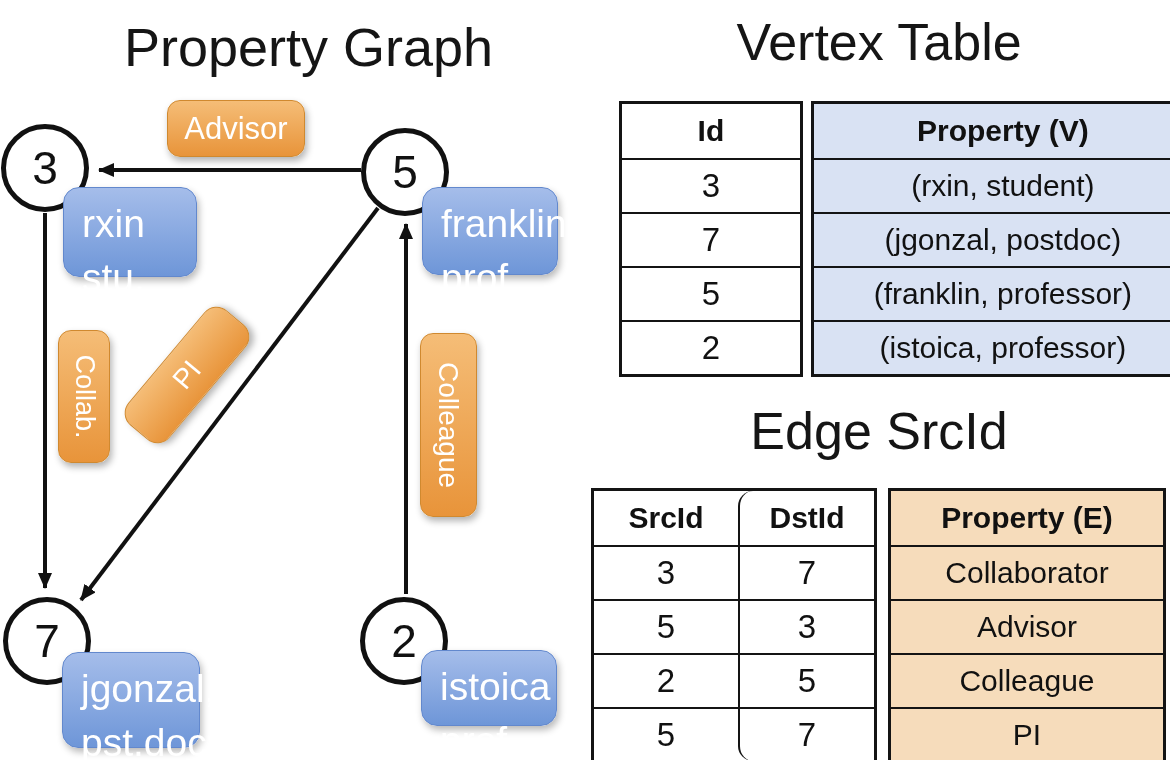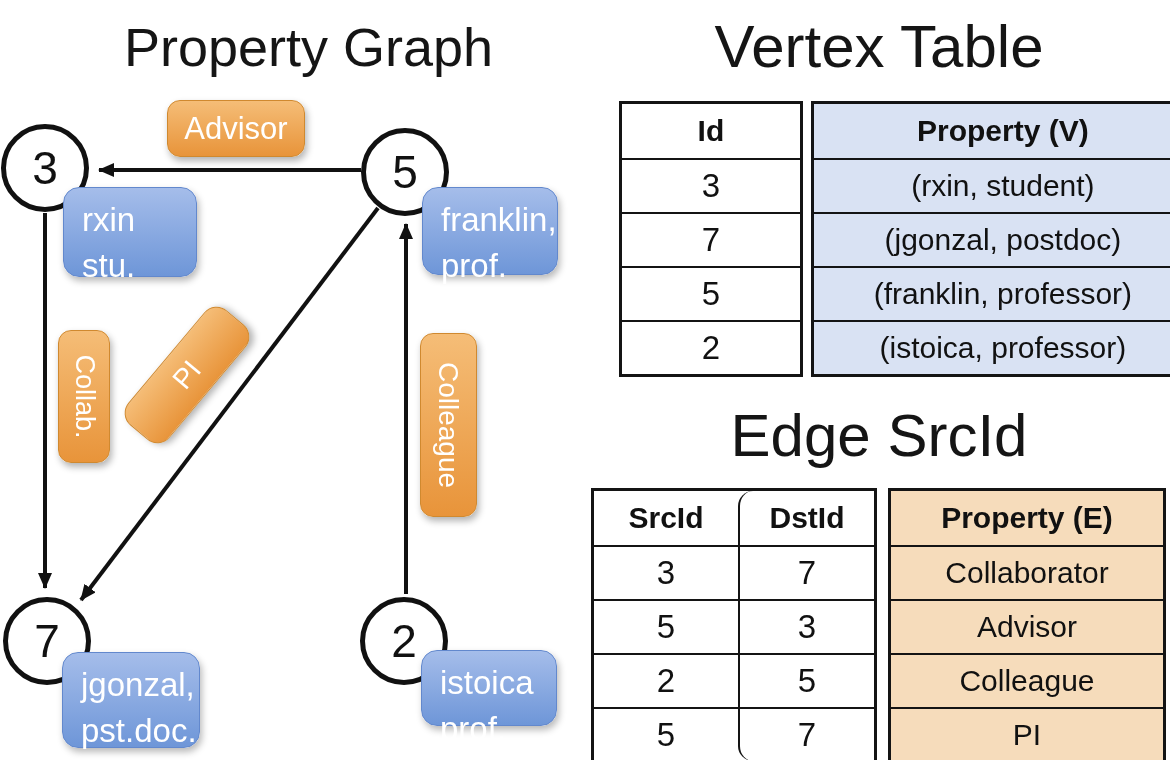--- a/index.html
+++ b/index.html
@@ -1,21 +1,21 @@
 <!DOCTYPE html>
 <html><head>
 <meta charset="utf-8">
 <style>
   html,body { margin:0; padding:0; background:#ffffff; }
   .canvas {
     position:relative; width:1170px; height:760px; overflow:hidden;
     background:#ffffff; font-family:"Liberation Sans", sans-serif; color:#111;
   }
   .title {
-    position:absolute; text-align:center; font-size:60px; font-weight:300;
+    position:absolute; text-align:center; font-size:52px; font-weight:300;
     letter-spacing:0px; color:#151515; white-space:nowrap;
   }
   #graph-title { left:16px; top:16px; width:585px; font-size:54px; }
   #vertex-title { left:591px; top:12px; width:576px; }
   #edge-title { left:591px; top:401px; width:576px; }
 
   svg.graph-lines { position:absolute; left:0; top:0; z-index:1; }
 
   .node {
     position:absolute; width:88px; height:88px; box-sizing:border-box;
@@ -30,21 +30,21 @@
     border:1px solid #d0892f; border-radius:13px; color:#fff;
     display:flex; align-items:center; justify-content:center;
     box-shadow:2px 4px 7px rgba(0,0,0,0.30); font-size:30px;
   }
   .elabel .rot90 { transform:rotate(90deg); white-space:nowrap; }
 
   .vlabel {
     position:absolute; z-index:4; box-sizing:border-box;
     background:linear-gradient(180deg,#a5bdea 0%, #6e96d8 100%);
     border:1px solid #6288cd; border-radius:16px; color:#fff;
-    font-size:33px; line-height:1.38; padding:9px 12px 0 18px;
+    font-size:39px; line-height:1.38; padding:9px 12px 0 18px;
     box-shadow:2px 4px 7px rgba(0,0,0,0.28);
   }
   .vlabel span { display:block; white-space:nowrap; }
 
   .dtable { position:absolute; display:flex; z-index:2; }
   .tbox {
     box-sizing:border-box; border:3px solid #141414; background:#fff;
     height:276px; display:flex;
   }
   .tcol { display:flex; flex-direction:column; }

